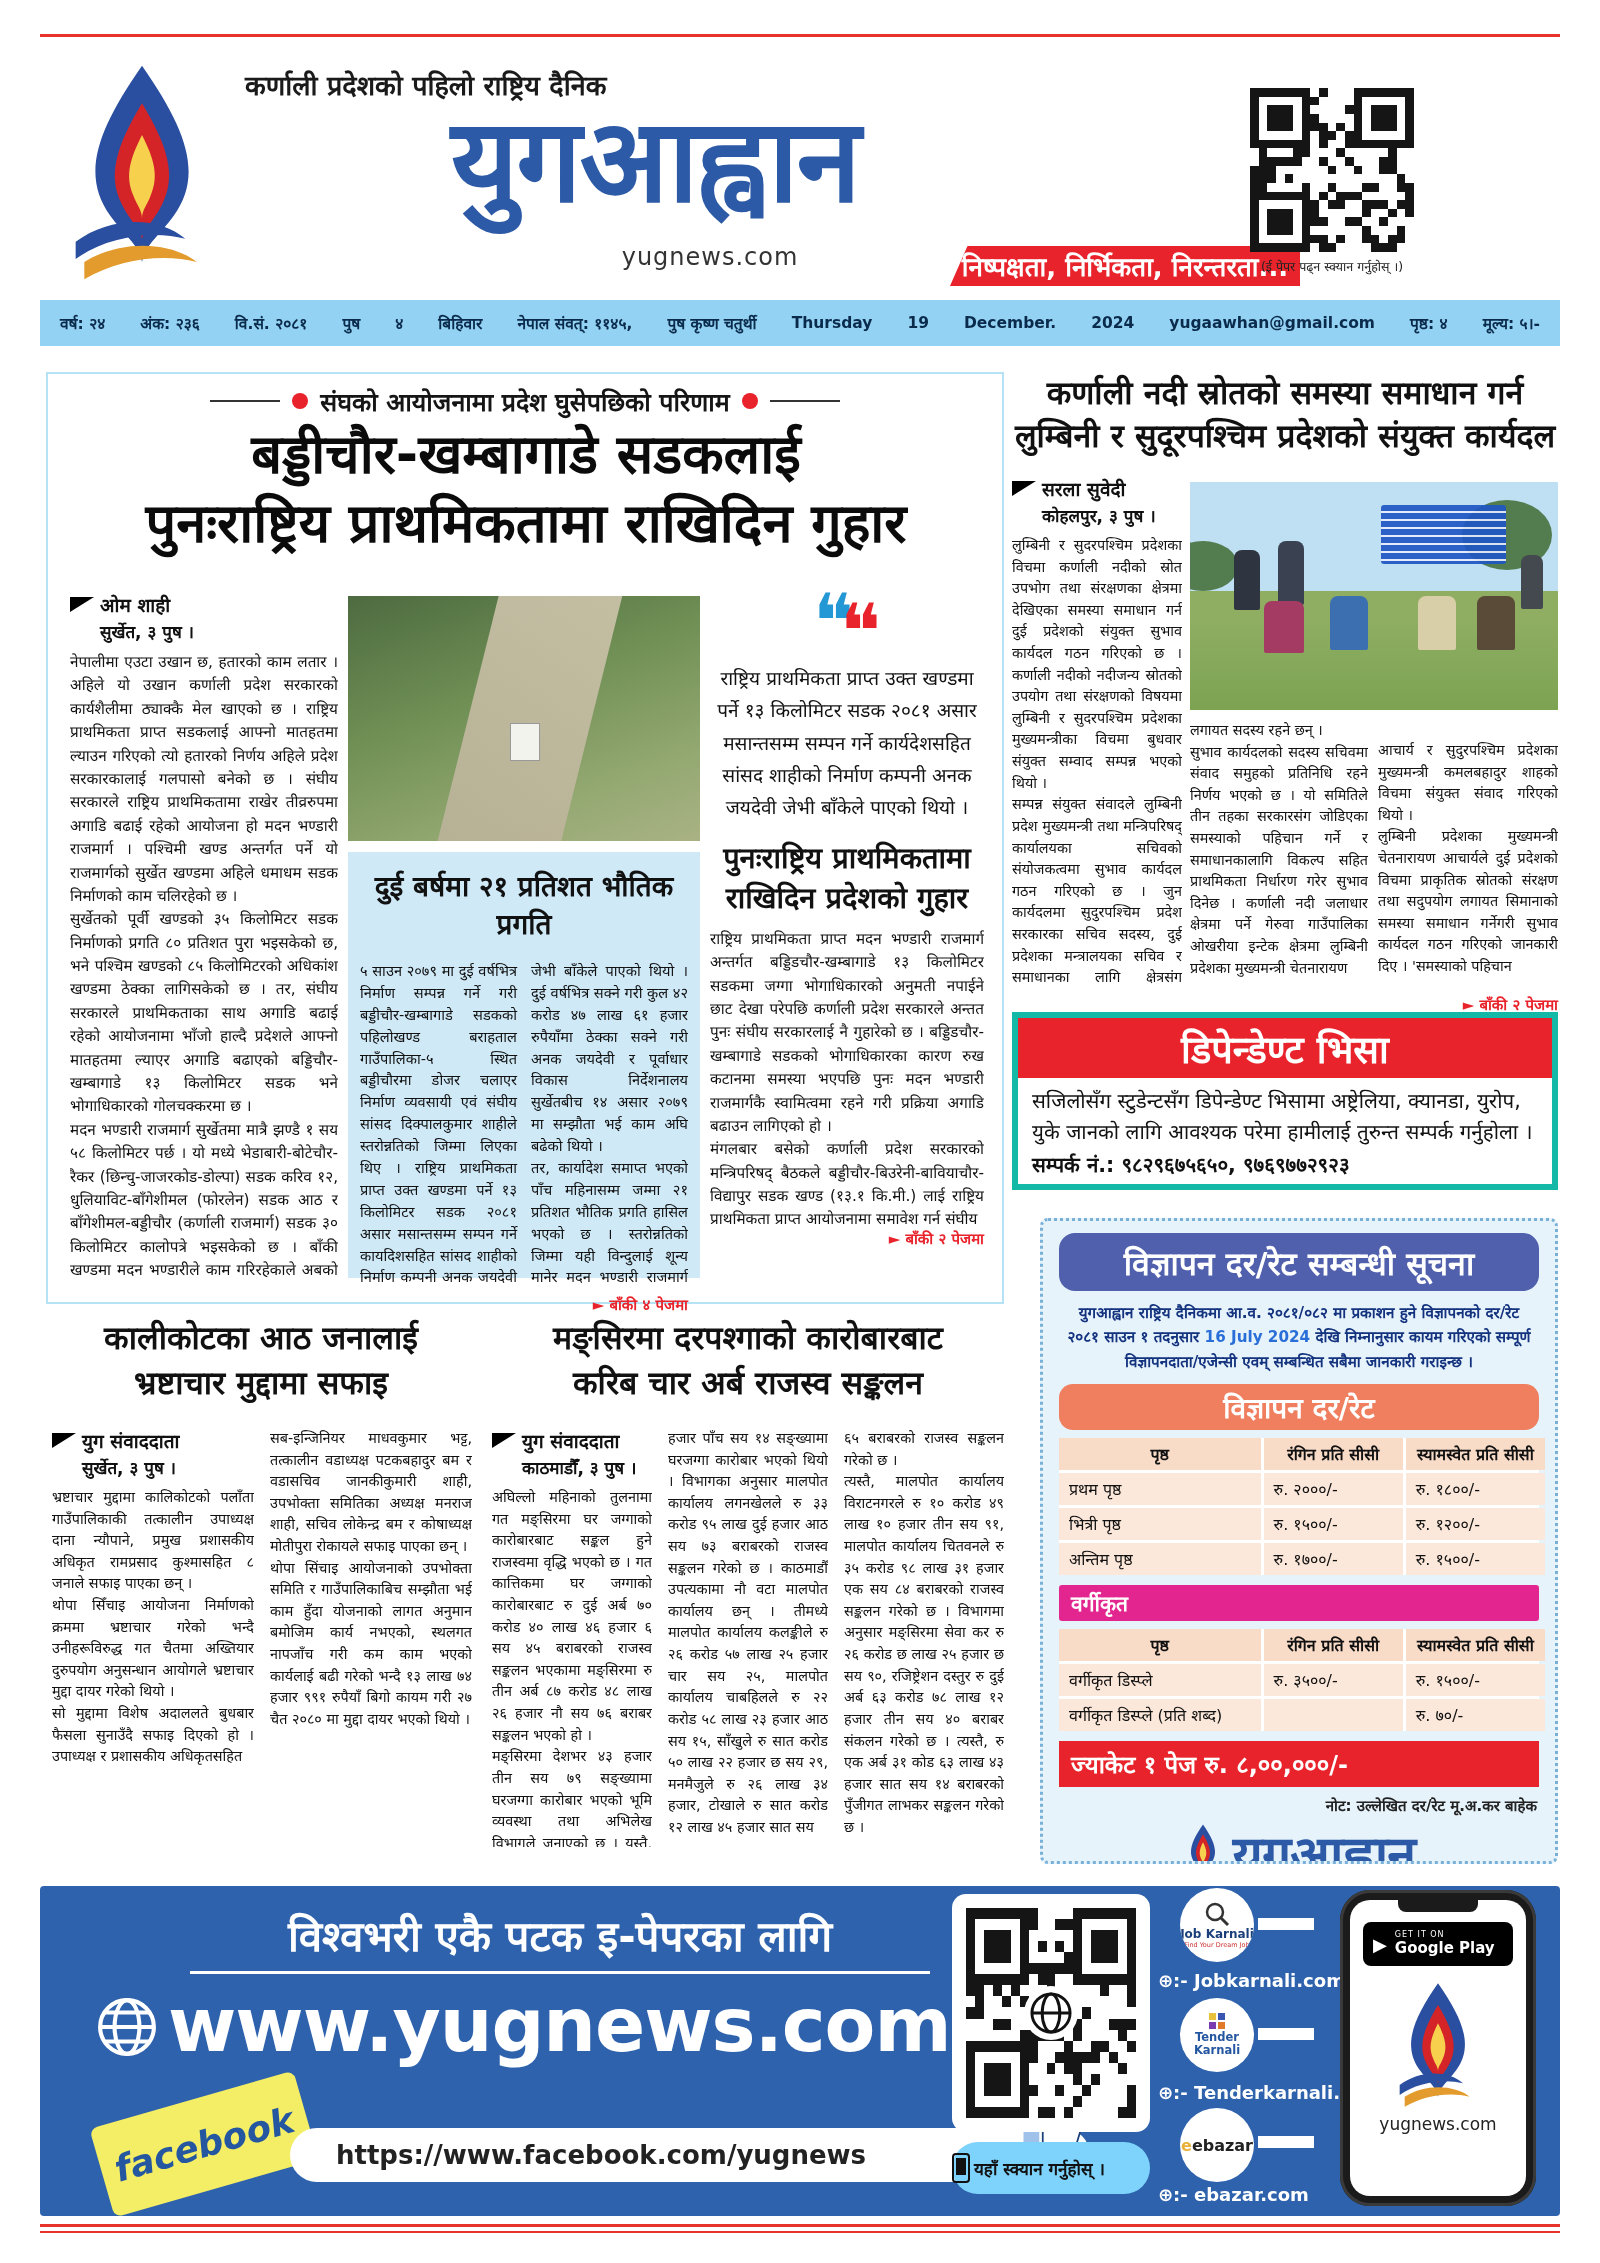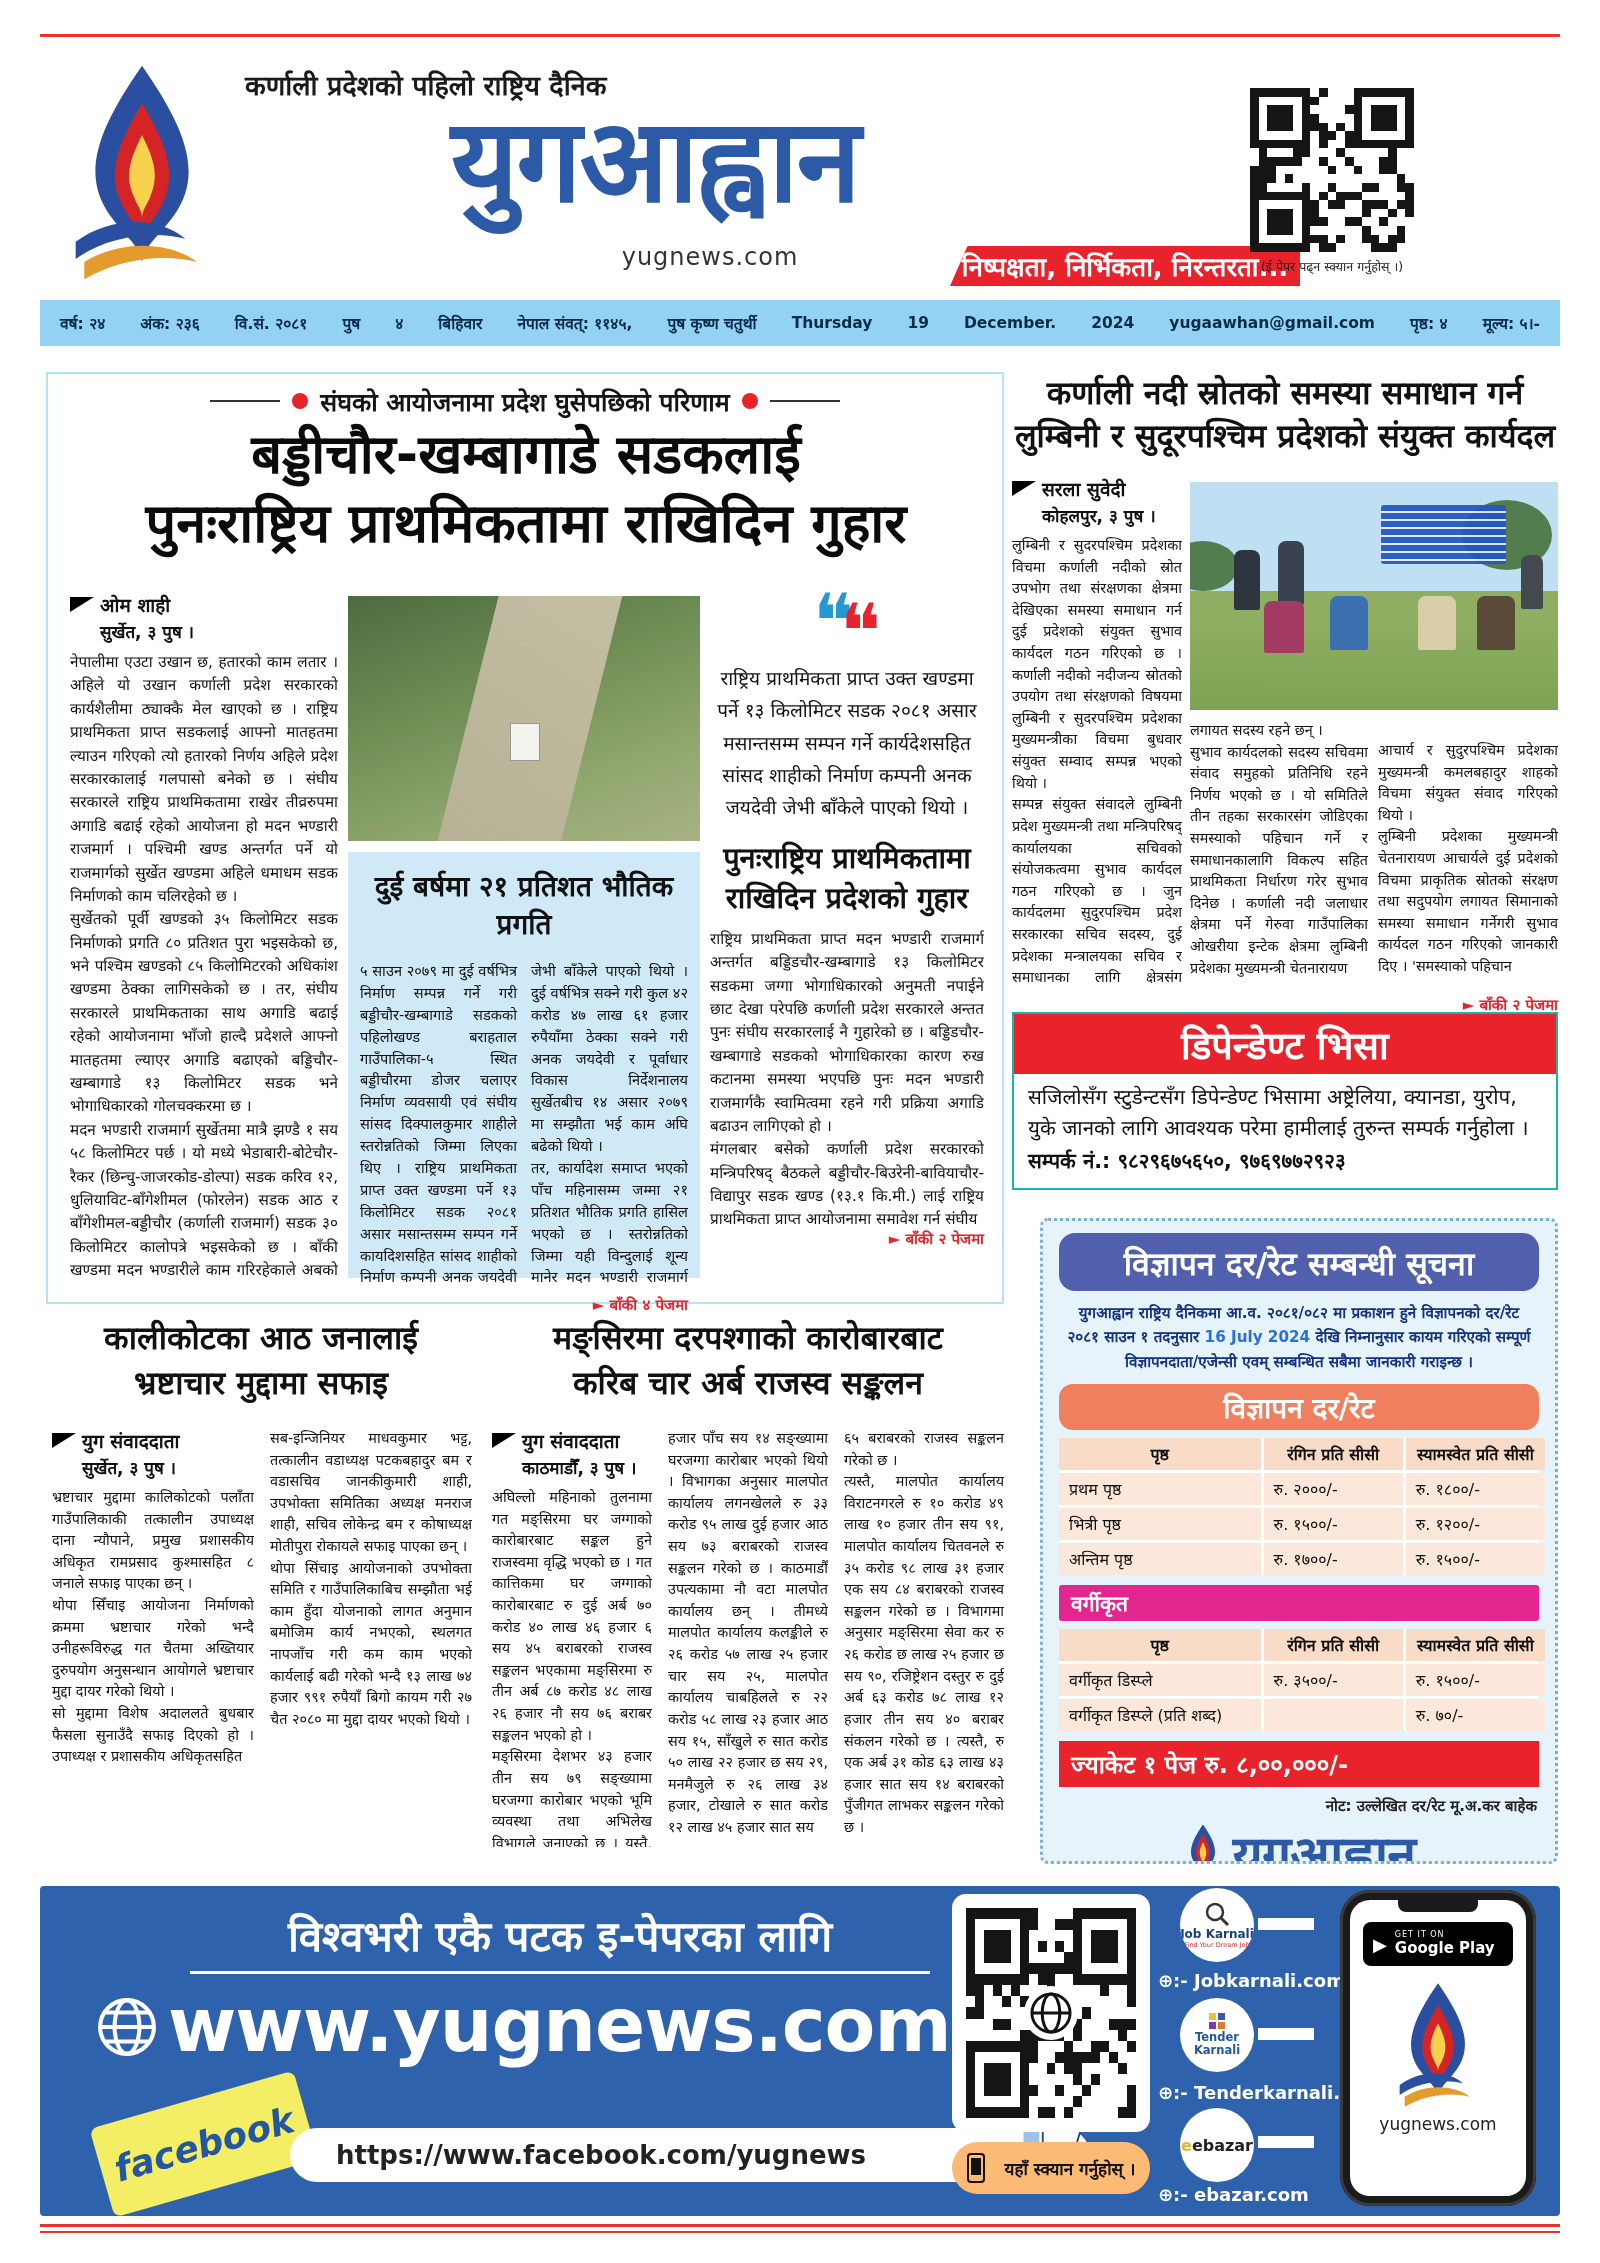--- a/index.html
+++ b/index.html
@@ -63,21 +63,21 @@
   .river-col1{left:0;top:104px;width:170px;height:524px}
   .photo-event{left:178px;top:110px;width:368px;height:228px;overflow:hidden;
                background:linear-gradient(#bfe0f2 0 48%,#8fae62 48% 60%,#7ca352)}
   .ev-ban{position:absolute;left:52%;top:10%;width:34%;height:26%;background:#1f57c4;border-radius:3px;
           background-image:repeating-linear-gradient(#1f57c4 0 6px,#e8ecff 6px 8px);opacity:.92}
   .ev-tree{position:absolute;border-radius:50%;background:#3f6b33;opacity:.85}
   .ev-fig{position:absolute;border-radius:8px 8px 2px 2px}
   .river-colB{left:178px;top:348px;width:178px;height:284px}
   .river-colC{left:366px;top:368px;width:180px;height:284px}
   
-  .visa{left:1012px;top:1012px;width:546px;height:178px;border:2px solid #14b8a6;background:#fff}
+  .visa{left:1012px;top:1012px;width:546px;height:178px;border:6px solid #14b8a6;background:#fff}
   .visa-head{height:60px;background:#e8232b;color:#fff;display:flex;align-items:center;justify-content:center;
              font-size:38px;font-weight:800}
   .visa-body{padding:8px 14px;font-size:20.5px;line-height:1.5}
   .visa-contact{font-weight:bold;margin-top:2px}
   
   .notice{left:1040px;top:1218px;width:518px;height:646px;background:#e7f3fb;border:3px dotted #79b0d8;
           border-radius:8px;padding:12px 16px;overflow:hidden}
   .n-title{background:#5060ac;border-radius:16px;height:58px;display:flex;align-items:center;justify-content:center;
            color:#fff;font-size:32px;font-weight:800}
   .n-intro{margin:10px 2px;font-size:15.2px;font-weight:bold;color:#14337f;text-align:center;line-height:1.6}
@@ -110,22 +110,22 @@
            padding-bottom:8px;border-bottom:3px solid #fff}
   .f-url{left:128px;top:96px;width:880px;color:#fff;font-size:74px;font-weight:800;letter-spacing:-1px}
   .fb-tag{left:58px;top:212px;width:212px;height:92px;background:#f3ee66;border-radius:8px;
           transform:rotate(-16deg);display:flex;align-items:center;justify-content:center;
           color:#2457a0;font-size:36px;font-weight:800;font-style:italic}
   .fb-pill{left:250px;top:242px;width:800px;height:54px;background:#fff;border-radius:27px;display:flex;
            align-items:center;padding-left:46px;font-size:26px;font-weight:bold;color:#222}
   .f-qr-card{left:912px;top:8px;width:198px;height:238px;background:#fff;border-radius:14px}
   .f-qr-globe{position:absolute;left:50%;top:50%;width:54px;height:54px;margin:-27px 0 0 -27px;background:#fff;
               border-radius:50%;display:flex;align-items:center;justify-content:center}
-  .f-scan{left:912px;top:256px;width:198px;height:52px;background:#fdba74;border-radius:26px;display:flex;
-          align-items:center;justify-content:center;gap:20px;font-size:17px;font-weight:bold;color:#111}
+  .f-scan{left:912px;top:256px;width:198px;height:52px;background:#7dd3fc;border-radius:26px;display:flex;
+          align-items:center;gap:4px;font-size:17px;font-weight:bold;color:#111}
   .svc-circle{position:absolute;width:74px;height:74px;background:#fff;border-radius:50%;
               display:flex;flex-direction:column;align-items:center;justify-content:center;text-align:center;overflow:hidden}
   .svc-link{position:absolute;color:#fff;font-size:18px;font-weight:bold;width:230px}
   .svc-conn{position:absolute;width:56px;height:12px;background:#fff}
   .phone{left:1300px;top:4px;width:196px;height:316px;background:#1b1b1b;border-radius:30px;padding:10px;
          box-shadow:0 0 0 3px #3a3a3a inset}
   .phone .screen{position:relative;width:100%;height:100%;background:#fff;border-radius:20px;overflow:hidden;
                  display:flex;flex-direction:column;align-items:center}
   .notch{width:80px;height:12px;background:#1b1b1b;border-radius:0 0 8px 8px}
   .gp{margin-top:10px;width:150px;height:44px;background:#000;border-radius:8px;color:#fff;display:flex;

